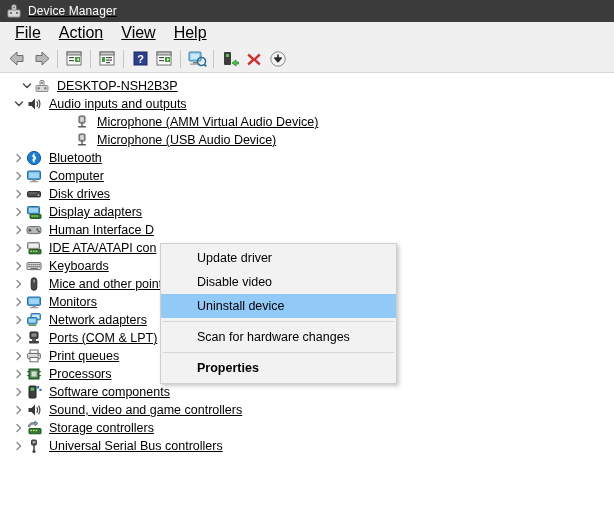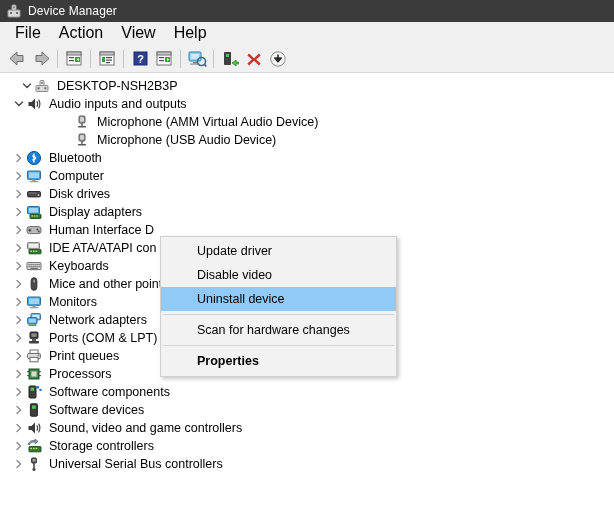--- a/index.html
+++ b/index.html
@@ -14,20 +14,21 @@
     background: #ffffff;
     -webkit-font-smoothing: antialiased;
   }
   .window {
     position: relative;
     width: 614px;
     height: 514px;
     background: #ffffff;
     display: flex;
     flex-direction: column;
+    text-decoration: underline;
   }
 
   
   .titlebar {
     height: 22px;
     background: #3b3b3b;
     display: flex;
     align-items: center;
     padding-left: 6px;
     flex: none;
@@ -133,21 +134,21 @@
     background: #cce8ff;
   }
   .lvl0 { padding-left: 8px; margin-left: 12px; }
   .lvl1 { padding-left: 12px; }
   .lvl2 { padding-left: 60px; }
 
   
   .ctxmenu {
     position: absolute;
     left: 160px;
-    top: 163px;
+    top: 170px;
     width: 235px;
     background: #f2f2f2;
     border: 1px solid #cfcfcf;
     box-shadow: 2px 2px 4px rgba(0,0,0,.22);
     padding: 2px 0 3px 0;
     z-index: 50;
   }
   .ctx-item {
     height: 24px;
     line-height: 24px;
@@ -546,32 +547,20 @@
             </svg></span>
           <span class="row-label">Software components</span>
         </div>
         <div class="tree-row lvl1">
           <span class="chev">
             <svg width="10" height="10" viewBox="0 0 10 10">
               <path d="M3 1.5 L6.6 5 L3 8.5" stroke="#8a8a8a" stroke-width="1.4" fill="none" stroke-linecap="round" stroke-linejoin="round"></path>
             </svg>
           </span>
           <span class="row-icon"><svg width="16" height="16" viewBox="0 0 16 16">
-              <rect x="4.4" y="1.8" width="7" height="12.4" rx="1" fill="#3d3d3d" stroke="#222" stroke-width="1"></rect>
-              <rect x="6" y="3.4" width="3.8" height="3.4" fill="#4fc24f"></rect>
-            </svg></span>
-          <span class="row-label">Software devices</span>
-        </div>
-        <div class="tree-row lvl1">
-          <span class="chev">
-            <svg width="10" height="10" viewBox="0 0 10 10">
-              <path d="M3 1.5 L6.6 5 L3 8.5" stroke="#8a8a8a" stroke-width="1.4" fill="none" stroke-linecap="round" stroke-linejoin="round"></path>
-            </svg>
-          </span>
-          <span class="row-icon"><svg width="16" height="16" viewBox="0 0 16 16">
               <path d="M2.5 6 L5.5 6 L9 2.5 L9 13.5 L5.5 10 L2.5 10 Z" fill="#3c3c3c"></path>
               <path d="M10.8 5.2 Q12.6 8 10.8 10.8" stroke="#3c3c3c" stroke-width="1.1" fill="none"></path>
               <path d="M12.6 3.6 Q15.2 8 12.6 12.4" stroke="#3c3c3c" stroke-width="1.1" fill="none"></path>
             </svg></span>
           <span class="row-label">Sound, video and game controllers</span>
         </div>
         <div class="tree-row lvl1">
           <span class="chev">
             <svg width="10" height="10" viewBox="0 0 10 10">
               <path d="M3 1.5 L6.6 5 L3 8.5" stroke="#8a8a8a" stroke-width="1.4" fill="none" stroke-linecap="round" stroke-linejoin="round"></path>

